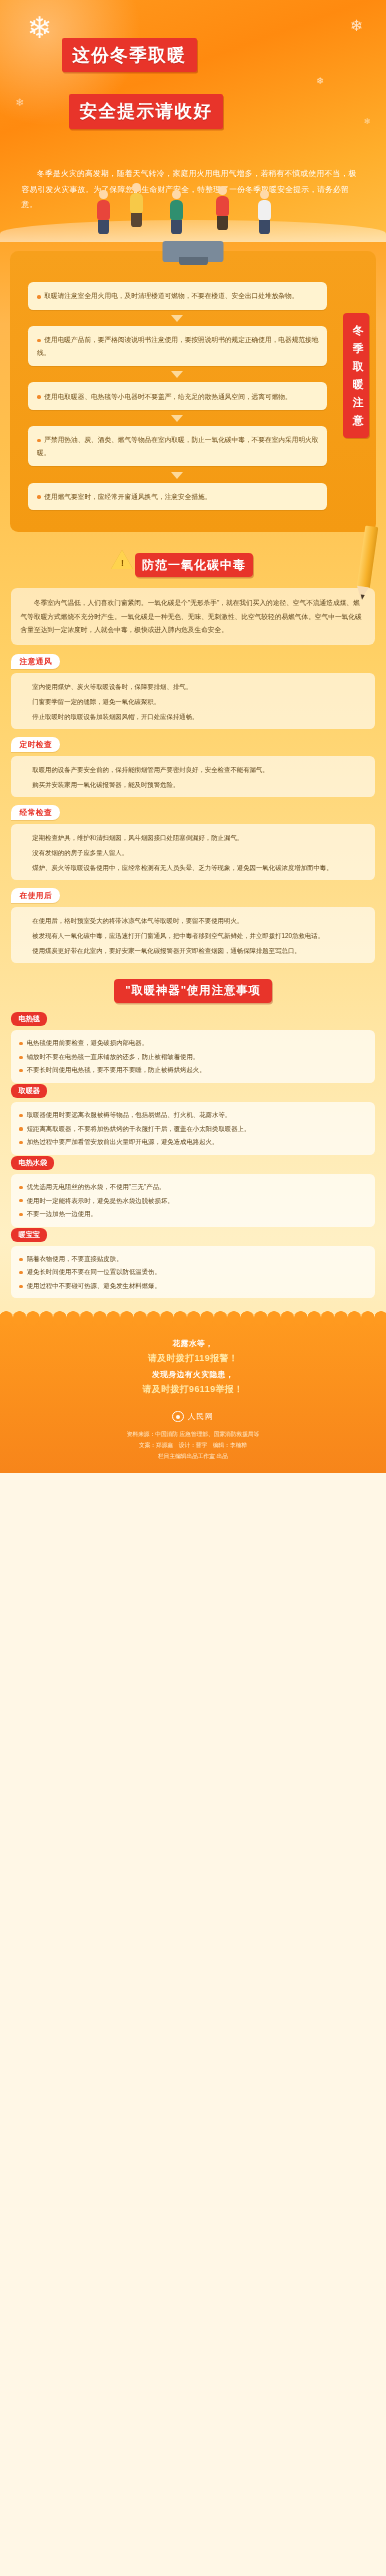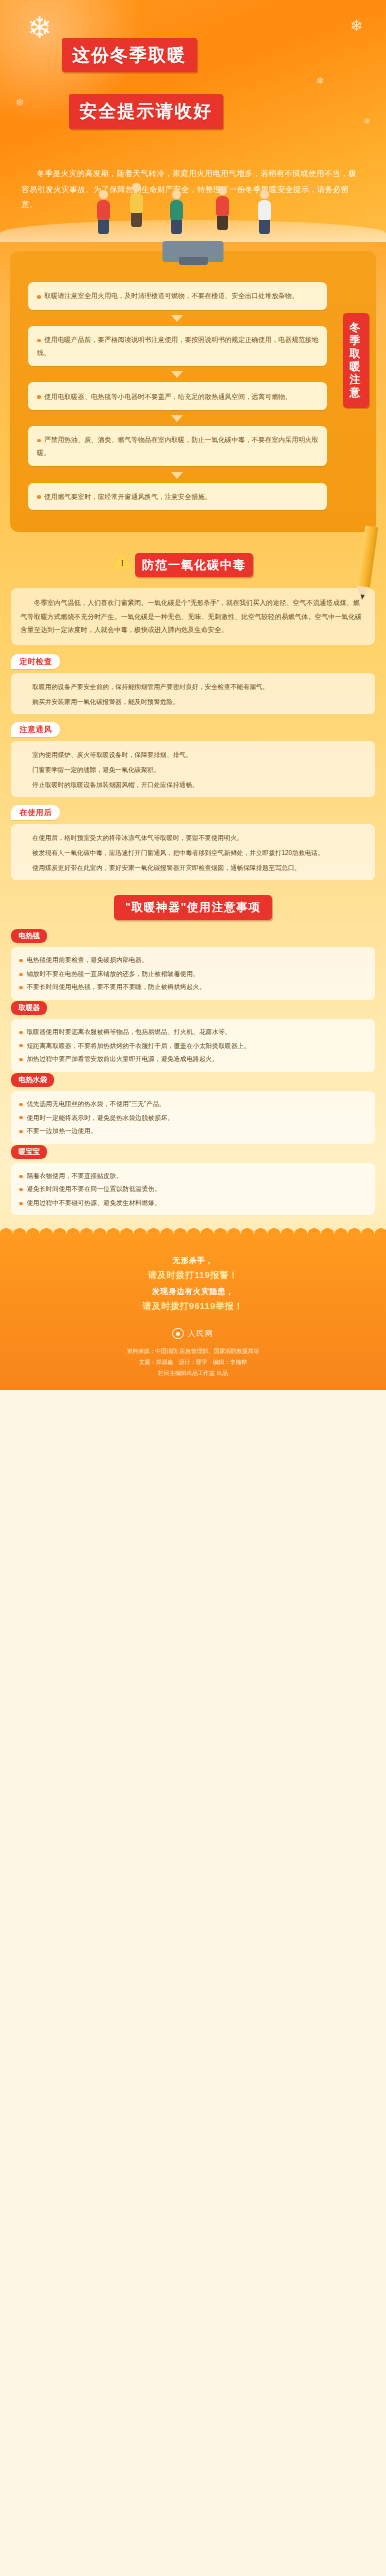--- a/index.html
+++ b/index.html
@@ -117,22 +117,22 @@
     width: 29px; height: 8.2px; background:#5d6b79; border-radius: 0 0 3.1px 3.1px;
   }
   .side-tab {
     position: absolute;
     right: 7.2px; top: 62px;
     width: 26px;
     background: #e8342a;
     color: #fff;
     font-size: 10.8px;
     font-weight: bold;
-    text-align: center;
-    line-height: 13px;
+    text-align: right;
+    line-height: 18px;
     padding: 8.2px 4.1px;
     border-radius: 4.1px;
     letter-spacing: 1px;
     box-shadow: 1px 1px 0 rgba(150,30,10,.3);
   }
   .warm-item {
     position: relative;
     background: #fff3d0;
     border-radius: 5.2px;
     padding: 7.2px 8.2px 7.2px 9.3px;
@@ -422,36 +422,44 @@
   <div class="sec-co">
     <div class="badge-head">
       <div class="warn"></div>
       <div class="warn-i">!</div>
       <div class="ribbon">防范一氧化碳中毒</div>
     </div>
 
     <div class="co-intro">冬季室内气温低，人们喜欢门窗紧闭。一氧化碳是个"无形杀手"，就在我们买入的途径、空气不流通造成煤、燃气等取暖方式燃烧不充分时产生。一氧化碳是一种无色、无味、无刺激性、比空气较轻的易燃气体。空气中一氧化碳含量至达到一定浓度时，人就会中毒，极快或进入肺内危及生命安全。</div>
 
     <div class="co-block">
-      <div class="co-title">定时检查</div>
-      <div class="co-body">
-        <p>取暖用的设备产要安全前的，保持能彻烟管用产要密封良好，安全检查不能有漏气。</p>
-        <p>购买并安装家用一氧化碳报警器，能及时预警危险。</p>
-      </div>
-    </div>
-
-    <div class="co-block">
       <div class="co-title">注意通风</div>
       <div class="co-body">
         <p>室内使用煤炉、炭火等取暖设备时，保障要排烟、排气。</p>
         <p>门窗要学留一定的缝隙，避免一氧化碳聚积。</p>
         <p>停止取暖时的取暖设备加装烟囱风帽，开口处应保持通畅。</p>
       </div>
     </div>
 
+    <div class="co-block">
+      <div class="co-title">定时检查</div>
+      <div class="co-body">
+        <p>取暖用的设备产要安全前的，保持能彻烟管用产要密封良好，安全检查不能有漏气。</p>
+        <p>购买并安装家用一氧化碳报警器，能及时预警危险。</p>
+      </div>
+    </div>
+
+    <div class="co-block">
+      <div class="co-title">经常检查</div>
+      <div class="co-body">
+        <p>定期检查炉具，维护和清扫烟囱，风斗烟囱接口处阻塞倒漏好，防止漏气。</p>
+        <p>没有发烟的的房子应多量人留人。</p>
+        <p>煤炉、炭火等取暖设备使用中，应经常检测有无人员头晕、乏力等现象，避免因一氧化碳浓度增加而中毒。</p>
+      </div>
+    </div>
 
     <div class="co-block">
       <div class="co-title">在使用后</div>
       <div class="co-body">
         <p>在使用后，格时预室受大的将带冰凉气体气等取暖时，要留不要使用明火。</p>
         <p>被发现有人一氧化碳中毒，应迅速打开门窗通风，把中毒者移到空气新鲜处，并立即拨打120急救电话。</p>
         <p>使用煤炭更好带在此室内，要好安家一氧化碳报警器开灾即检查烟囱，通畅保障排题至写总口。</p>
       </div>
     </div>
   </div>
@@ -493,21 +501,21 @@
       <ul class="app-card">
         <li>隔着衣物使用，不要直接贴皮肤。</li>
         <li>避免长时间使用不要在同一位置以防低温烫伤。</li>
         <li>使用过程中不要碰可热源、避免发生材料燃爆。</li>
       </ul>
     </div>
   </div>
 
   <div class="footer">
     <div class="wave"></div>
-    <div class="f-line">无形杀手，</div>
+    <div class="f-line">花露水等，</div>
     <div class="f-line f-em">请及时拨打119报警！</div>
     <div class="f-line">发现身边有火灾隐患，</div>
     <div class="f-line f-em">请及时拨打96119举报！</div>
 
     <div class="logo-row">
       <span class="logo-mark"></span>
       <span class="logo-text">人民网</span>
     </div>
 
     <div class="credits">

